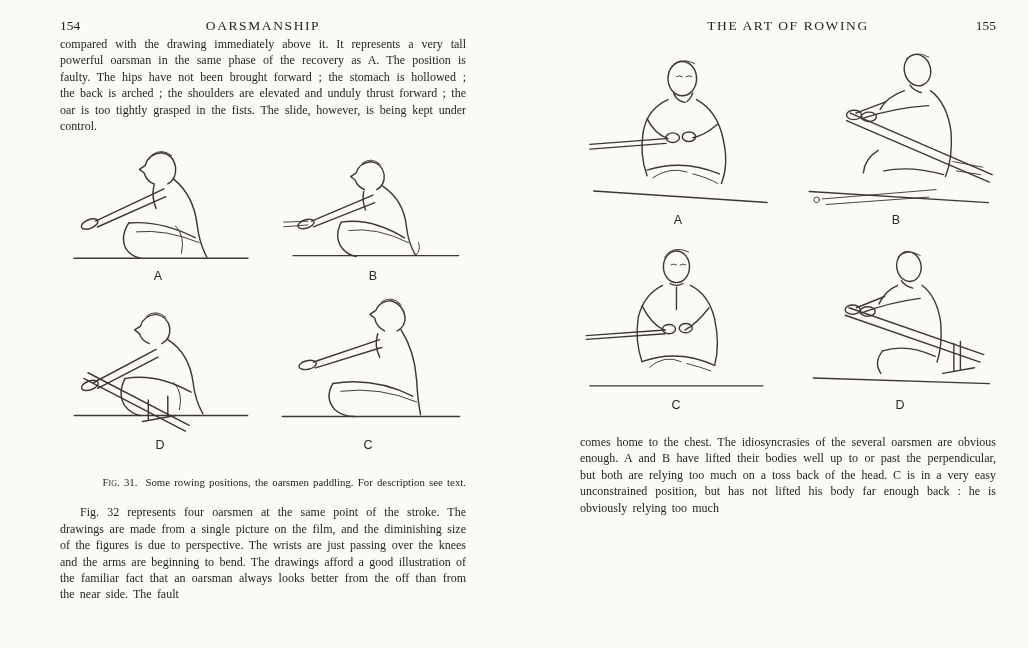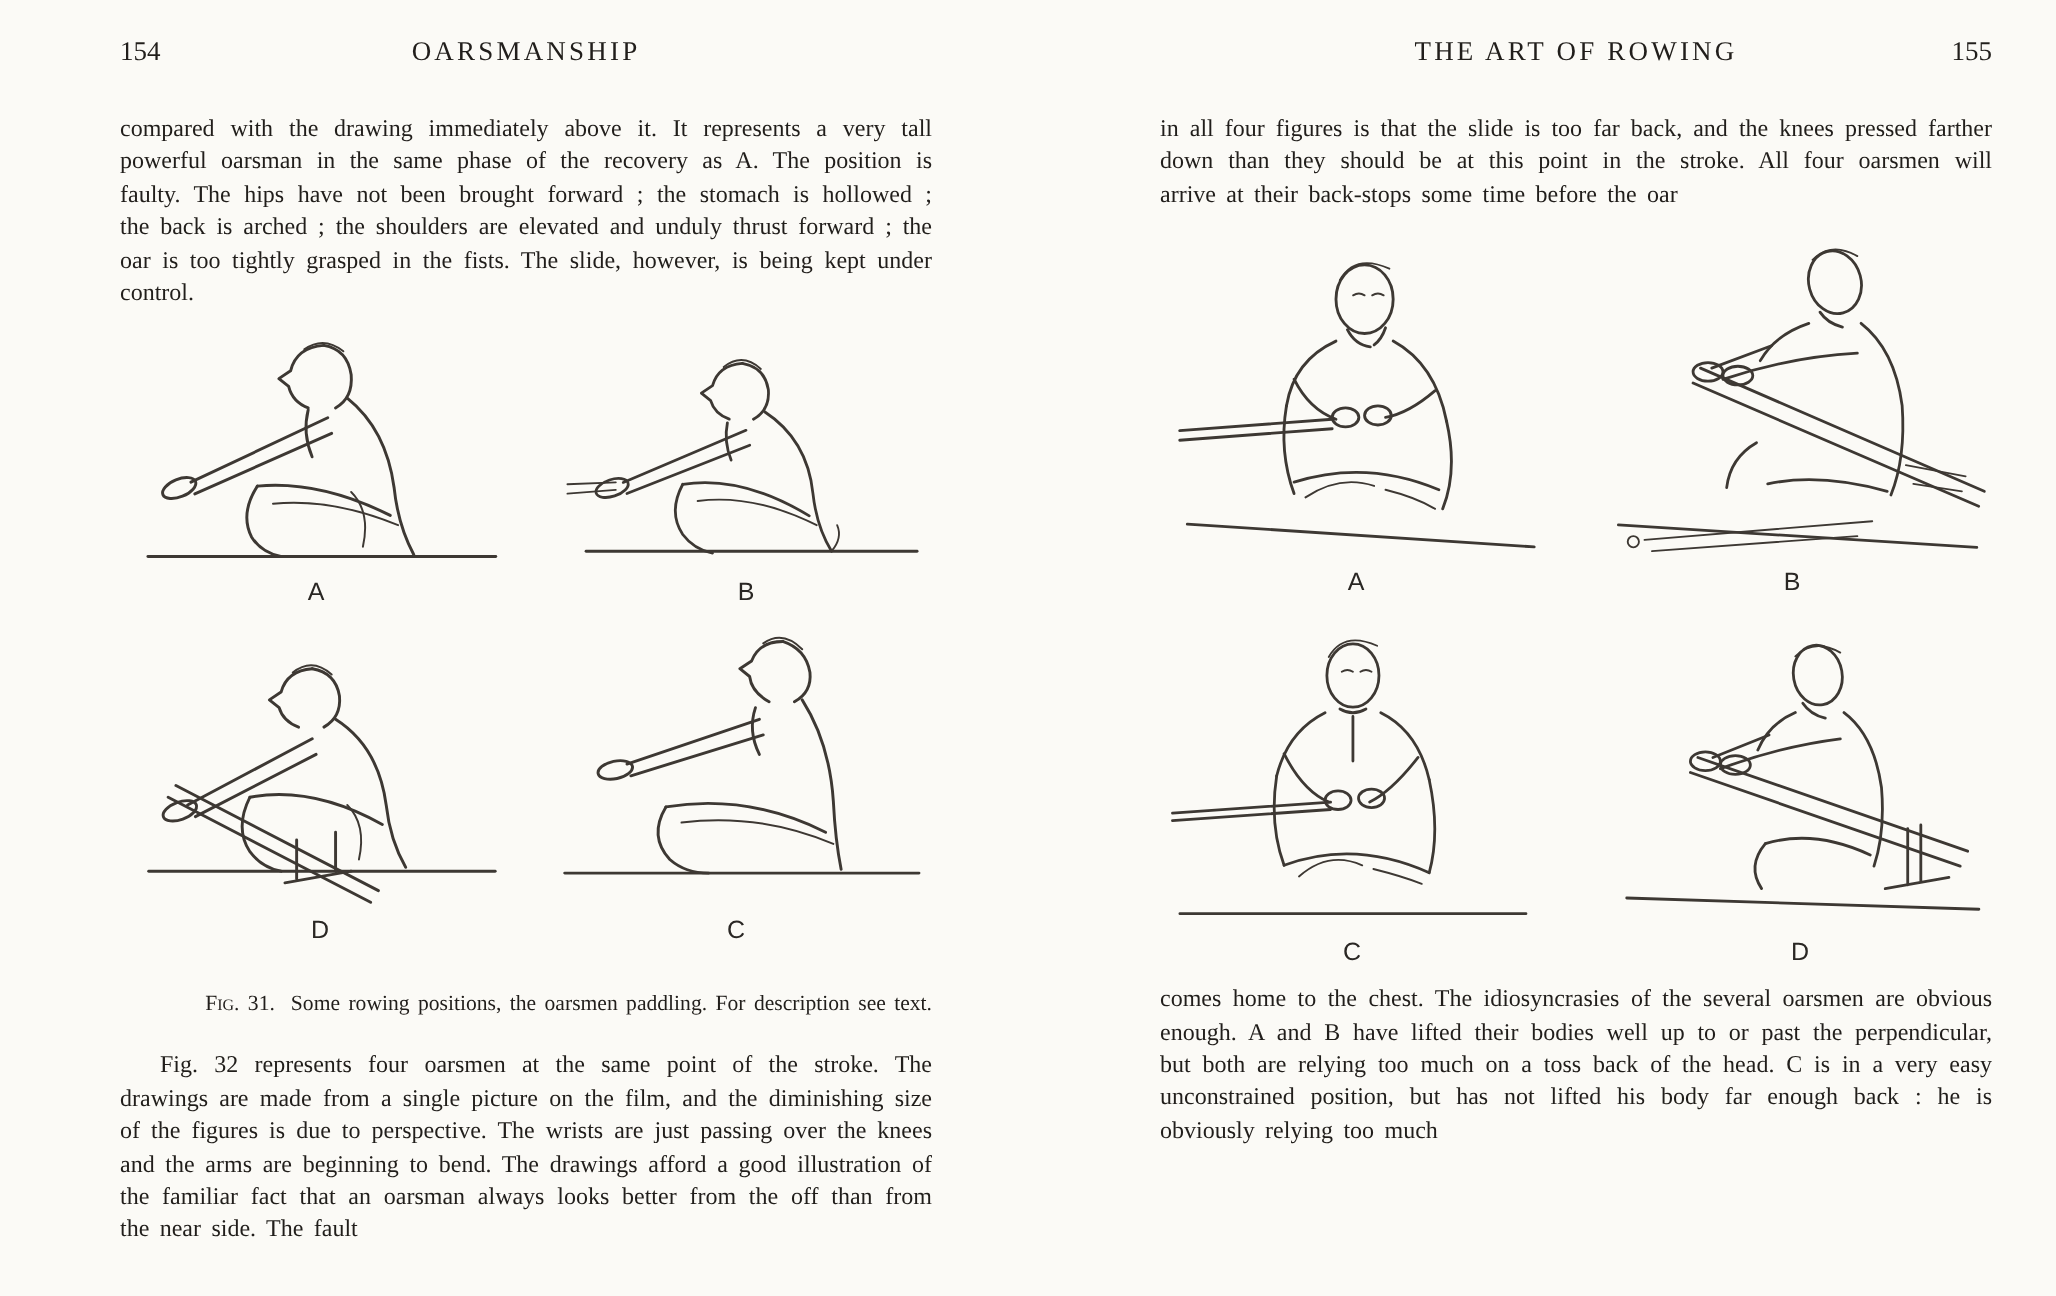--- a/index.html
+++ b/index.html
@@ -10,33 +10,33 @@
     color:#211e1b;
     -webkit-font-smoothing:antialiased;
   }
   .spread { display:flex; width:1028px; height:648px; }
   .page { box-sizing:border-box; height:648px; background:#fbfaf6; }
   .page-left  { width:514px; padding:18px 48px 0 60px; }
   .page-right { width:514px; padding:18px 32px 0 66px; }
 
   .pghead {
     display:grid; grid-template-columns:1fr auto 1fr;
-    font-size:13.5px; margin-bottom:22px;
+    font-size:13.5px; margin-bottom:2px;
   }
   .pghead .num-left  { justify-self:start; }
   .pghead .num-right { justify-self:end;text-align:center; }
   .pghead .ptitle { justify-self:center; letter-spacing:1.6px; }
 
   .bodytext {
     font-size:12px; line-height:16.4px;
     text-align:justify; word-spacing:2.2px;
     margin:0;
   }
   .indent { text-indent:20px;margin-top:16px; }
-  .mt { margin-top:8px;font-family:Liberation Serif, serif; }
+  .mt { margin-top:22px;font-family:Liberation Serif, serif; }
 
   .figblock { margin-top:6px; }
   .figrow {
     display:flex; justify-content:space-between; align-items:flex-end;
   }
   .fig { text-align:center; }
   .figlabel {
     font-family:"Liberation Sans", sans-serif;
     font-size:12.5px; color:#2a2724; margin-top:1px;
   }
@@ -158,21 +158,20 @@
   </div>
 
   <div class="page page-right">
 
     <div class="pghead">
       <span></span>
       <span class="ptitle">THE ART OF ROWING</span>
       <span class="num-right">155</span>
     </div>
 
-    <p class="bodytext">in all four figures is that the slide is too far back, and the knees pressed farther down than they should be at this point in the stroke.  All four oarsmen will arrive at their back-stops some time before the oar</p>
 
     <div class="figblock" style="margin-top:10px;">
       <div class="figrow">
         <div class="fig">
           <svg class="fg" width="196" height="162" viewBox="0 0 205 170" role="img">
             <ellipse cx="107" cy="30" rx="15" ry="18"></ellipse>
             <path class="thin" d="M94 20 Q102 6 120 14"></path>
             <path class="thin" d="M101 28 Q104 26 107 28 M111 28 Q114 26 117 28"></path>
             <path d="M98 46 Q102 54 110 55 M118 45 Q116 51 112 54"></path>
             <path d="M92 52 Q70 62 66 86"></path>

